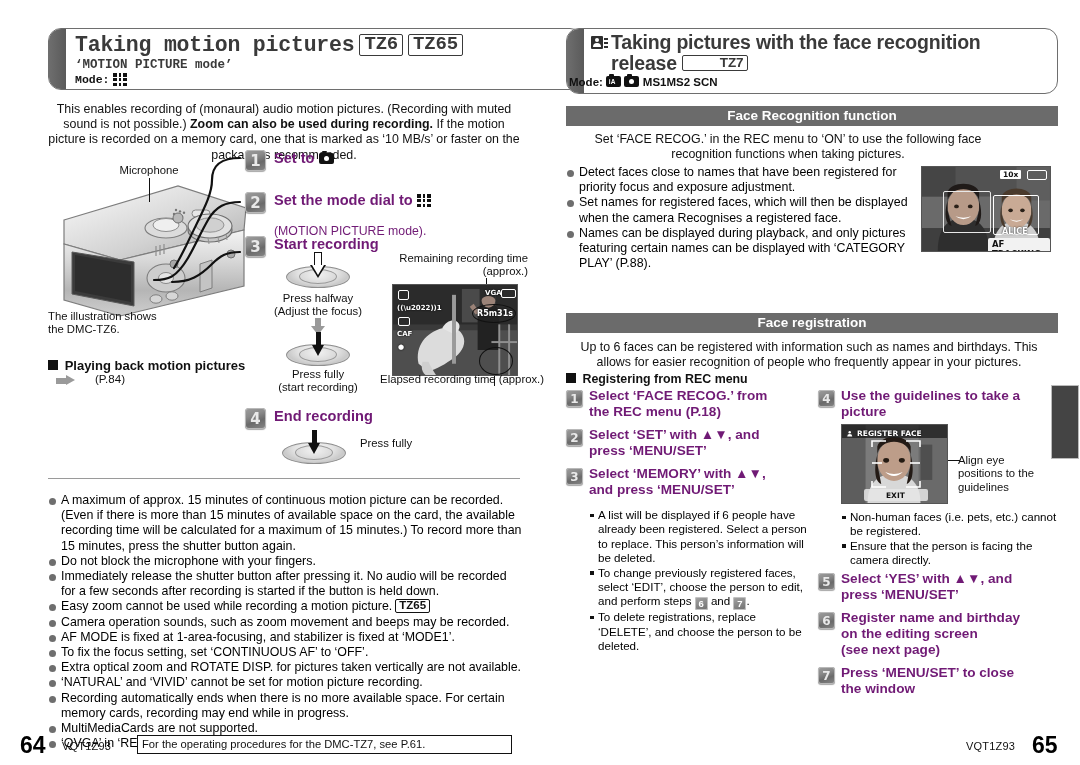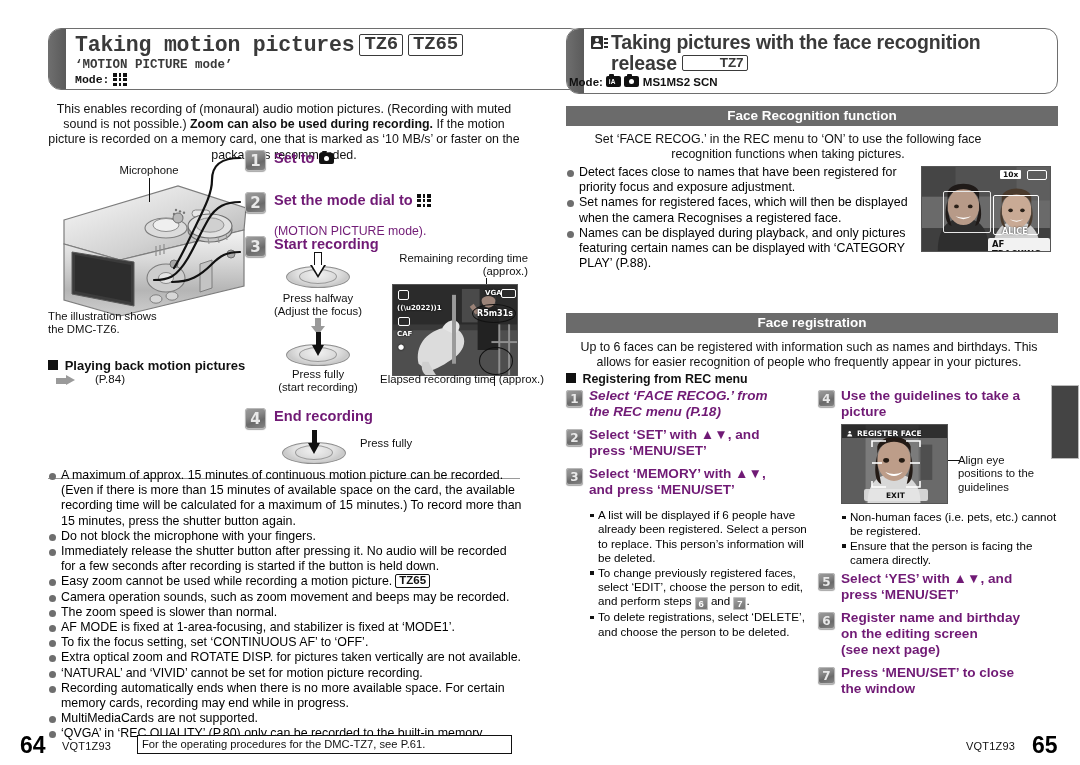--- a/index.html
+++ b/index.html
@@ -423,29 +423,28 @@
       <div class="inner"></div>
     <div class="arrow-dn">
       <div class="stem"></div>
         <div class="head"></div>
     </div>
   </div>
   <div class="caption" style="left:360px;top:437px;width:80px;text-align:left;">Press fully</div>
 
   <div class="hr" style="left:48px;top:478px;width:472px;"></div>
 
-  <div class="blist" style="left:48px;top:468px;width:474px;">
+  <div class="blist" style="left:48px;top:493px;width:474px;">
     <div class="li">A maximum of approx. 15 minutes of continuous motion picture can be recorded. (Even if there is more than 15 minutes of available space on the card, the available recording time will be calculated for a maximum of 15 minutes.) To record more than 15 minutes, press the shutter button again.</div>
     <div class="li">Do not block the microphone with your fingers.</div>
     <div class="li">Immediately release the shutter button after pressing it. No audio will be recorded for a few seconds after recording is started if the button is held down.</div>
     <div class="li">
       <span>Easy zoom cannot be used while recording a motion picture.</span><span class="tag sm">TZ65</span>
     </div>
     <div class="li">Camera operation sounds, such as zoom movement and beeps may be recorded.</div>
-    <div class="li">The zoom speed is slower than normal.</div>
     <div class="li">AF MODE is fixed at 1-area-focusing, and stabilizer is fixed at ‘MODE1’.</div>
     <div class="li">To fix the focus setting, set ‘CONTINUOUS AF’ to ‘OFF’.</div>
     <div class="li">Extra optical zoom and ROTATE DISP. for pictures taken vertically are not available.</div>
     <div class="li">‘NATURAL’ and ‘VIVID’ cannot be set for motion picture recording.</div>
     <div class="li">Recording automatically ends when there is no more available space. For certain memory cards, recording may end while in progress.</div>
     <div class="li">MultiMediaCards are not supported.</div>
     <div class="li">‘QVGA’ in ‘REC QUALITY’ (P.80) only can be recorded to the built-in memory.</div>
   </div>
 
   <div class="folio" style="left:20px;top:732px;">64</div>
@@ -517,21 +516,21 @@
 
   <div class="secbar" style="left:566px;top:313px;width:492px;">Face registration</div>
 
   <div class="para" style="left:566px;top:340px;width:486px;">Up to 6 faces can be registered with information such as names and birthdays. This allows for easier recognition of people who frequently appear in your pictures.</div>
 
   <div class="sqhead" style="left:566px;top:372px;font-size:12.4px;">
     <span>Registering from REC menu</span>
   </div>
 
   <div class="step sm" style="left:566px;top:390px;">1</div>
-  <div class="steptxt s2" style="left:589px;top:388px;width:218px;font-style:italic;">
+  <div class="steptxt s2" style="left:589px;top:388px;width:218px;">
     <span>Select ‘FACE RECOG.’ from</span><br>
     <span>the REC menu (P.18)</span>
   </div>
 
   <div class="step sm" style="left:566px;top:429px;">2</div>
   <div class="steptxt s2" style="left:589px;top:427px;width:218px;">
     <span>Select ‘SET’ with ▲▼, and</span><br>
     <span>press ‘MENU/SET’</span>
   </div>
 
@@ -541,21 +540,21 @@
     <span>and press ‘MENU/SET’</span>
   </div>
 
   <div class="dlist" style="left:589px;top:508px;width:218px;">
     <div class="li">A list will be displayed if 6 people have already been registered. Select a person to replace. This person’s information will be deleted.</div>
     <div class="li">
       To change previously registered faces, select ‘EDIT’, choose the person to edit, and perform steps
       <span class="chip">6</span>
       and <span class="chip">7</span>.
     </div>
-    <div class="li">To delete registrations, select ‘DELETE’, and choose the person to be deleted.</div>
+    <div class="li">To delete registrations, replace ‘DELETE’, and choose the person to be deleted.</div>
   </div>
 
   <div class="step sm" style="left:818px;top:390px;">4</div>
   <div class="steptxt s2" style="left:841px;top:388px;width:216px;">
     <span>Use the guidelines to take a</span><br>
     <span>picture</span>
   </div>
 
   <div class="lcd" style="left:841px;top:424px;width:107px;height:80px;">
     <svg class="ph" viewBox="0 0 107 80" preserveAspectRatio="none">

